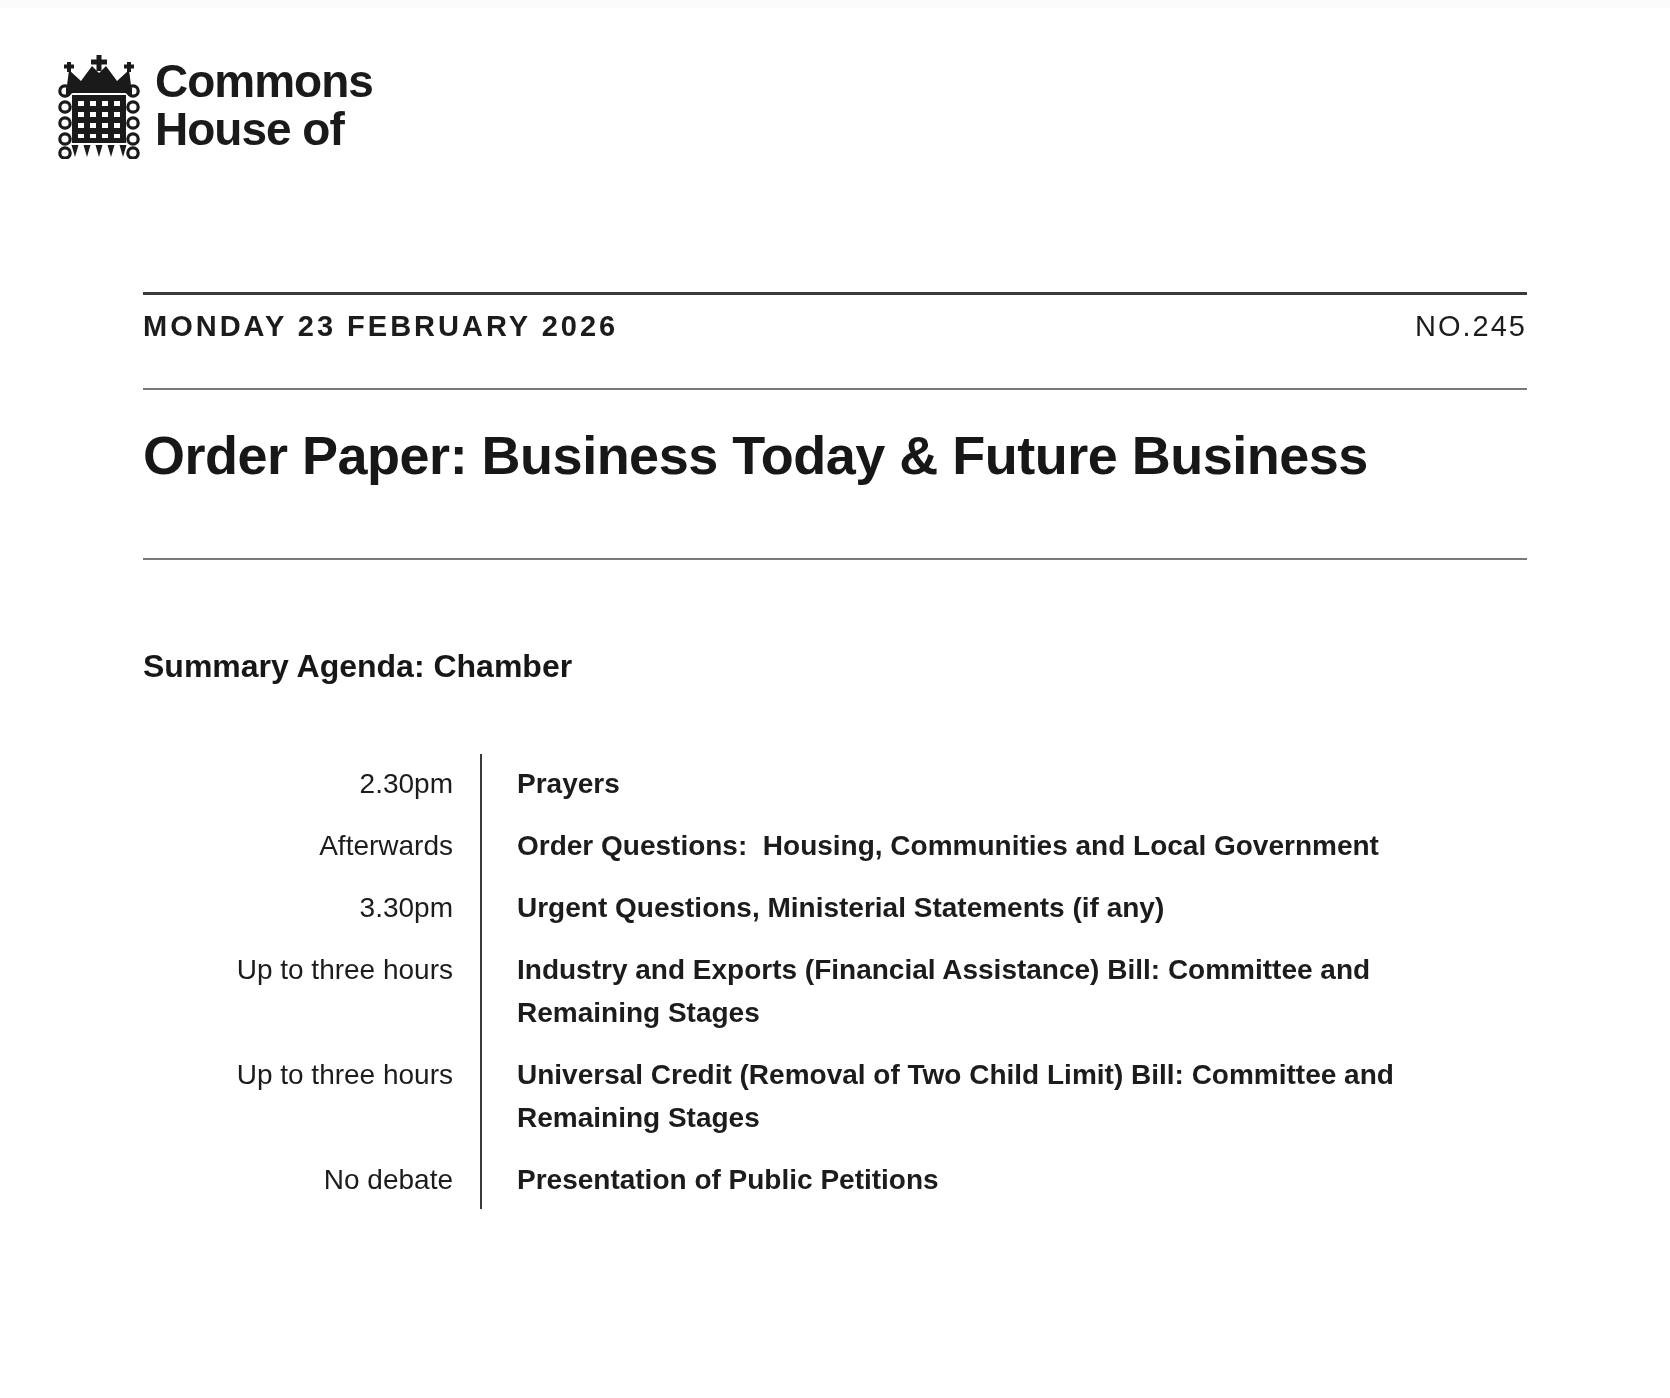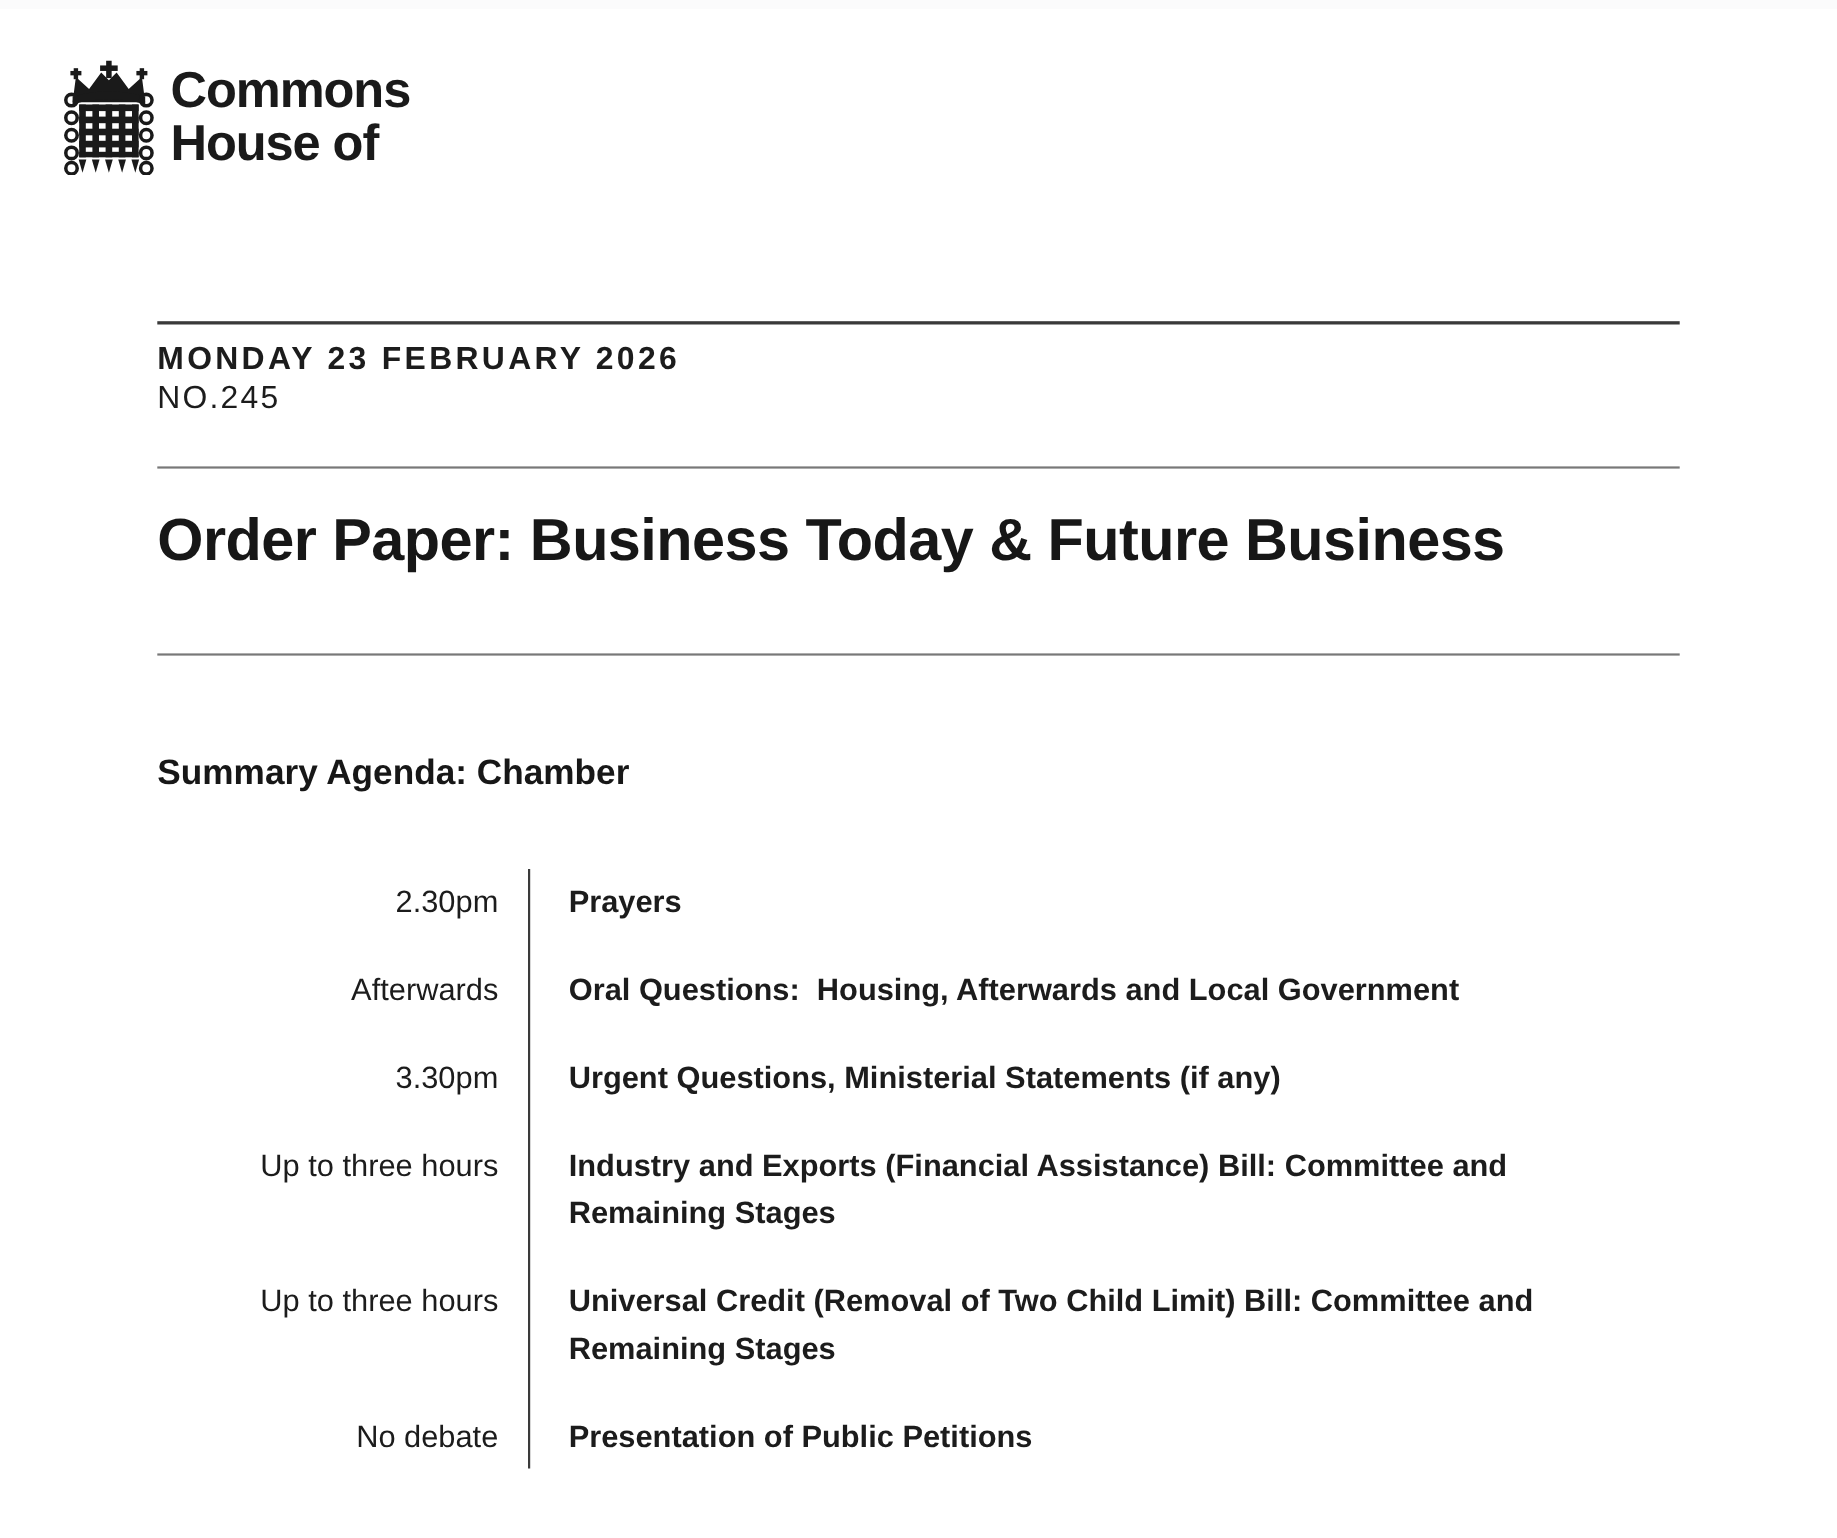--- a/index.html
+++ b/index.html
@@ -24,21 +24,21 @@
 
   
   .rule{margin-left:143px;margin-right:143px;border:none;height:0;}
   .rule-dark{border-top:3px solid #3a3a3a;margin-top:133px;}
   .rule-light{border-top:2px solid #787878;}
 
   
   .date-row{
     display:flex;justify-content:space-between;align-items:flex-start;
     margin:13px 143px 0 143px;
-    font-size:29px;line-height:36px;flex-direction:column;
+    font-size:29px;line-height:36px;
   }
   .date-row .date{font-weight:bold;letter-spacing:3px;}
   .date-row .issue{font-weight:normal;letter-spacing:2px;}
   .rule-under-date{margin-top:44px;}
 
   
   .page-title{
     margin:30px 143px 0 143px;
     font-size:54px;font-weight:bold;letter-spacing:-0.5px;
     line-height:70px;color:#171717;
@@ -54,21 +54,21 @@
 
   
   .agenda{
     position:relative;
     margin:66px 143px 0 143px;
   }
   .agenda-divider{
     position:absolute;left:337px;top:0;bottom:0;width:2px;background:#3a3a3a;
   }
   .agenda-rows{
-    display:flex;flex-direction:column;row-gap:37px;
+    display:flex;flex-direction:column;row-gap:19px;
     padding:8px 0;
   }
   .agenda-row{
     display:grid;grid-template-columns:310px 1fr;
   }
   .agenda-time{
     text-align:right;
     font-size:28px;line-height:43px;
     padding-right:0;
   }
@@ -157,21 +157,21 @@
     <div class="agenda-divider"></div>
     <div class="agenda-rows">
 
       <div class="agenda-row">
         <div class="agenda-time">2.30pm</div>
         <div class="agenda-item">Prayers</div>
       </div>
 
       <div class="agenda-row">
         <div class="agenda-time">Afterwards</div>
-        <div class="agenda-item">Oral Questions:  Housing, Afterwards and Local Government</div>
+        <div class="agenda-item">Order Questions:  Housing, Communities and Local Government</div>
       </div>
 
       <div class="agenda-row">
         <div class="agenda-time">3.30pm</div>
         <div class="agenda-item">Urgent Questions, Ministerial Statements (if any)</div>
       </div>
 
       <div class="agenda-row bold-item">
         <div class="agenda-time">Up to three hours</div>
         <div class="agenda-item">Industry and Exports (Financial Assistance) Bill: Committee and Remaining Stages</div>

